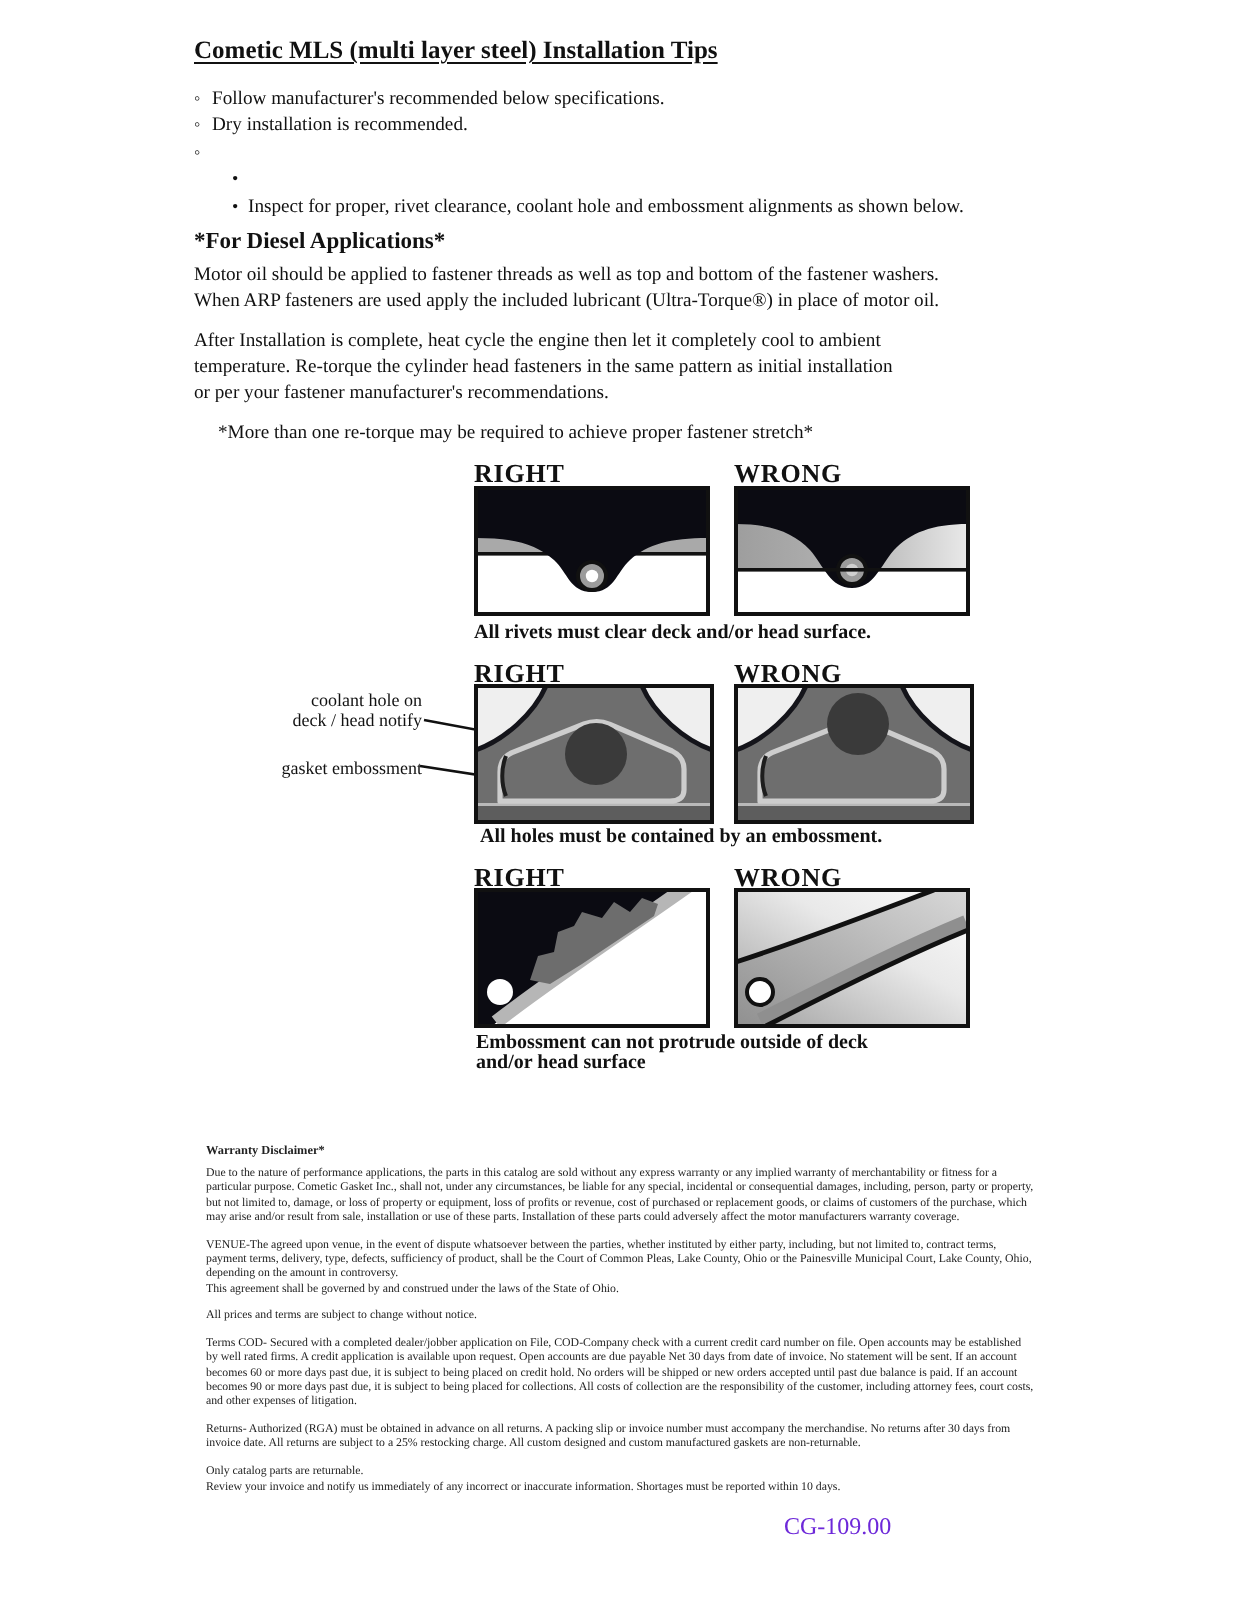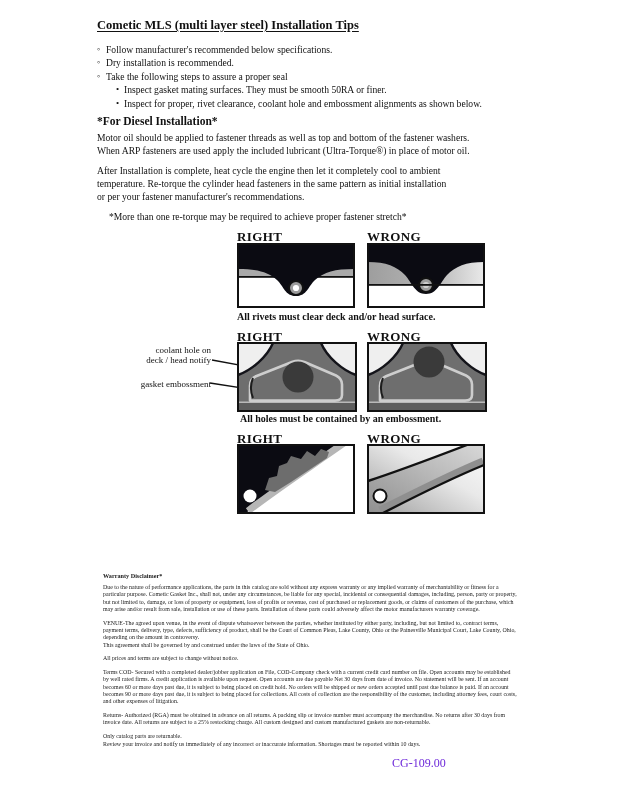--- a/index.html
+++ b/index.html
@@ -51,33 +51,31 @@
     <div class="tip-row">
       <span class="tip-marker">◦</span>
       <span>Follow manufacturer's recommended below specifications.</span>
     </div>
     <div class="tip-row">
       <span class="tip-marker">◦</span>
       <span>Dry installation is recommended.</span>
     </div>
     <div class="tip-row">
       <span class="tip-marker">◦</span>
-      <span>Take the following steps to assure a proper seal</span>
     </div>
     <div class="tip-row sub">
       <span class="tip-marker">•</span>
-      <span>Inspect gasket mating surfaces.  They must be smooth 50RA or finer.</span>
     </div>
     <div class="tip-row sub">
       <span class="tip-marker">•</span>
       <span>Inspect for proper, rivet clearance, coolant hole and embossment alignments as shown below.</span>
     </div>
   </div>
 
-  <div class="sec-heading">*For Diesel Installation*</div>
+  <div class="sec-heading">*For Diesel Applications*</div>
   <div class="body-p p2">After Installation is complete, heat cycle the engine then let it completely cool to ambient
 temperature. Re-torque the cylinder head fasteners in the same pattern as initial installation
 or per your fastener manufacturer's recommendations.</div>
   <div class="body-p p1">Motor oil should be applied to fastener threads as well as top and bottom of the fastener washers.
 When ARP fasteners are used apply the included lubricant (Ultra-Torque®) in place of motor oil.</div>
   <div class="body-p p3">*More than one re-torque may be required to achieve proper fastener stretch*</div>
 
   <div class="dlabel" style="left:237px;top:229px;">RIGHT</div>
   <div class="dlabel" style="left:367px;top:229px;">WRONG</div>
 
@@ -189,20 +187,22 @@
       <rect x="1" y="1" width="116" height="68" fill="url(#p3bg)"></rect>
       <path d="M1,37 C32,27 66,14 100,1 L117,1 L117,21 C84,34.5 49,52 16,69 L1,69 Z" fill="url(#p3band)"></path>
       <path d="M13,66 C47,49 82,31 116,17" stroke="#8f8f8f" stroke-width="7" fill="none"></path>
       <path d="M1,37 C32,27 66,14 100,1" stroke="#111" stroke-width="2.4" fill="none"></path>
       <path d="M16,69 C49,52 84,34.5 117,21" stroke="#111" stroke-width="2.4" fill="none"></path>
       <circle cx="13" cy="52" r="6.5" fill="#ffffff" stroke="#111" stroke-width="2"></circle>
       <rect x="1" y="1" width="116" height="68" fill="none" stroke="#111" stroke-width="2"></rect>
     </svg>
   </div>
 
+  <div class="dcaption" style="left:238px;top:517px;">Embossment can not protrude outside of deck
+and/or head surface</div>
 
   <div class="warranty">
     <h4>Warranty Disclaimer*</h4>
     <p>Due to the nature of performance applications, the parts in this catalog are sold without any express warranty or any implied warranty of merchantability or fitness for a particular purpose.  Cometic Gasket Inc., shall not, under any circumstances, be liable for any special, incidental or consequential damages, including, person, party or property, but not limited to, damage, or loss of property or equipment, loss of profits or revenue, cost of purchased or replacement goods, or claims of customers of the purchase, which may arise and/or result from sale, installation or use of these parts.  Installation of these parts could adversely affect the motor manufacturers warranty coverage.</p>
     <p>VENUE-The agreed upon venue, in the event of dispute whatsoever between the parties, whether instituted by either party, including, but not limited to, contract terms, payment terms, delivery, type, defects, sufficiency of product, shall be the Court of Common Pleas, Lake County, Ohio or the Painesville Municipal Court, Lake County, Ohio, depending on the amount in controversy.
 This agreement shall be governed by and construed under the laws of the State of Ohio.</p>
     <p>All prices and terms are subject to change without notice.</p>
     <p>Terms COD- Secured with a completed dealer/jobber application on File, COD-Company check with a current credit card number on file.  Open accounts may be established by well rated firms.  A credit application is available upon request.  Open accounts are due payable Net 30 days from date of invoice.  No statement will be sent.  If an account becomes 60 or more days past due, it is subject to being placed on credit hold.  No orders will be shipped or new orders accepted until past due balance is paid.  If an account becomes 90 or more days past due, it is subject to being placed for collections.  All costs of collection are the responsibility of the customer, including attorney fees, court costs, and other expenses of litigation.</p>
     <p>Returns- Authorized (RGA) must be obtained in advance on all returns.  A packing slip or invoice number must accompany the merchandise.  No returns after 30 days from invoice date.  All returns are subject to a 25% restocking charge.  All custom designed and custom manufactured gaskets are non-returnable.</p>
     <p>Only catalog parts are returnable.

